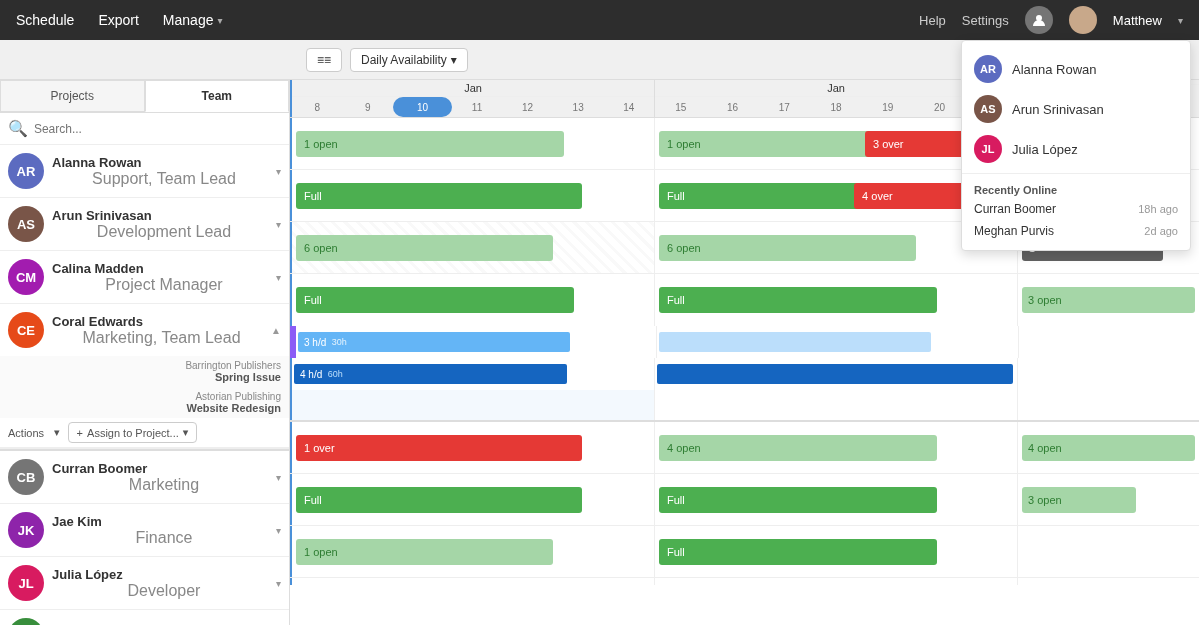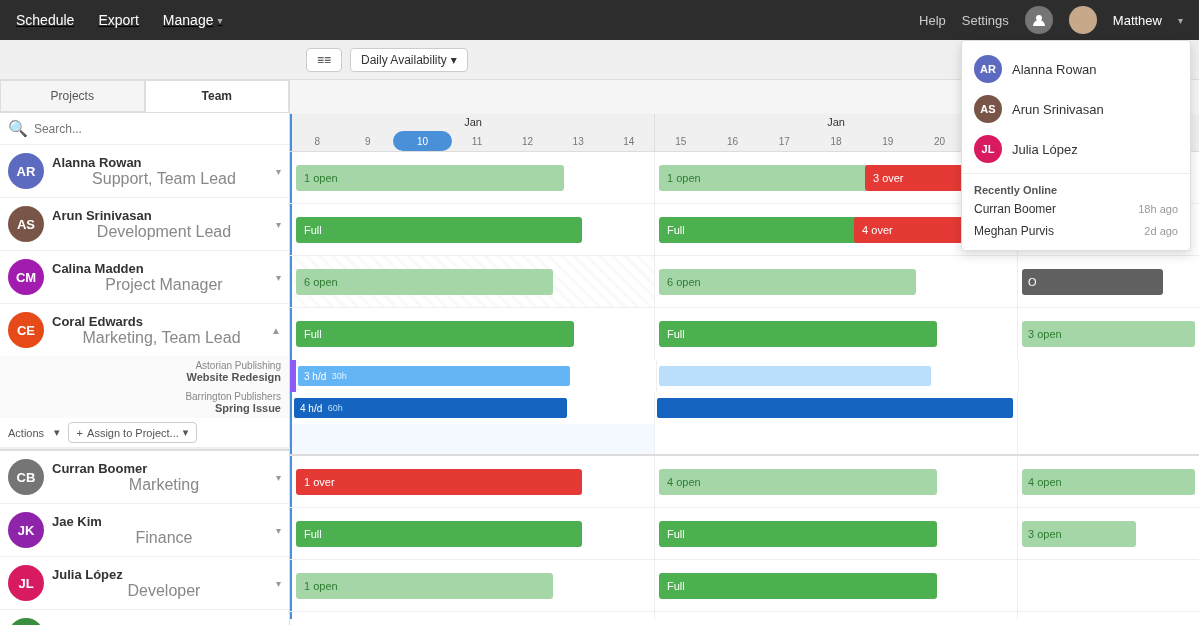--- a/index.html
+++ b/index.html
@@ -7,21 +7,21 @@
 
     
     .top-nav {
       background: #2d2d2d;
       height: 40px;
       display: flex;
       align-items: center;
       padding: 0 16px;
       justify-content: space-between;
     }
-    .nav-left { display: flex; align-items: center; gap: 24px; text-decoration: underline; }
+    .nav-left { display: flex; align-items: center; gap: 24px; }
     .nav-item { color: #fff; font-size: 14px; font-weight: 500; cursor: pointer; }
     .nav-manage { display: flex; align-items: center; gap: 4px; }
     .nav-right { display: flex; align-items: center; gap: 16px; }
     .nav-right-link { color: #ccc; font-size: 13px; cursor: pointer; }
     .avatar-circle {
       width: 28px; height: 28px; border-radius: 50%;
       background: #888; overflow: hidden; display: flex; align-items: center; justify-content: center;
       font-size: 11px; color: #fff; font-weight: bold;
     }
     .avatar-img { width: 28px; height: 28px; border-radius: 50%; background: #c8a; display: flex; align-items: center; justify-content: center; font-size: 11px; color: #fff; }
@@ -165,21 +165,20 @@
       padding: 3px 8px; font-size: 11px; color: #555;
       cursor: pointer; background: #fff;
     }
 
     
     .right-panel {
       flex: 1;
       overflow-x: hidden;
       background: #fff;
       position: relative;
-      margin-top: 34px;
     }
     .cal-nav-left, .cal-nav-right {
       display: flex; align-items: center; justify-content: center;
       width: 32px; cursor: pointer; font-size: 14px; color: #555;
       border: 1px solid #ddd; background: #fff;
     }
     .this-week-btn {
       display: flex; align-items: center; justify-content: center;
       padding: 0 12px; font-size: 12px; color: #333;
       border: 1px solid #ddd; background: #fff; cursor: pointer;
@@ -379,28 +378,28 @@
           <div class="person-avatar av-orange">CE</div>
           <div class="person-info">
             <div class="person-name">Coral Edwards</div>
             <div class="person-role">Marketing, Team Lead</div>
           </div>
           <span style="color:#999;font-size:10px;cursor:pointer;">▲</span>
         </div>
         <div class="person-expanded">
           <div class="project-sub-row">
             <div class="project-sub-name">
-              <div style="color:#888;font-size:10px;">Astorian Publishing</div>
-              <div class="project-sub-label">Website Redesign</div>
+              <div style="color:#888;font-size:10px;">Barrington Publishers</div>
+              <div class="project-sub-label">Spring Issue</div>
             </div>
           </div>
           <div class="project-sub-row">
             <div class="project-sub-name">
-              <div style="color:#888;font-size:10px;">Barrington Publishers</div>
-              <div class="project-sub-label">Spring Issue</div>
+              <div style="color:#888;font-size:10px;">Astorian Publishing</div>
+              <div class="project-sub-label">Website Redesign</div>
             </div>
           </div>
           <div class="actions-row">
             <div class="actions-btn">
               <span>Actions</span>
               <span>▾</span>
             </div>
             <div class="assign-btn">
               <span>+</span>
               <span>Assign to Project...</span>

